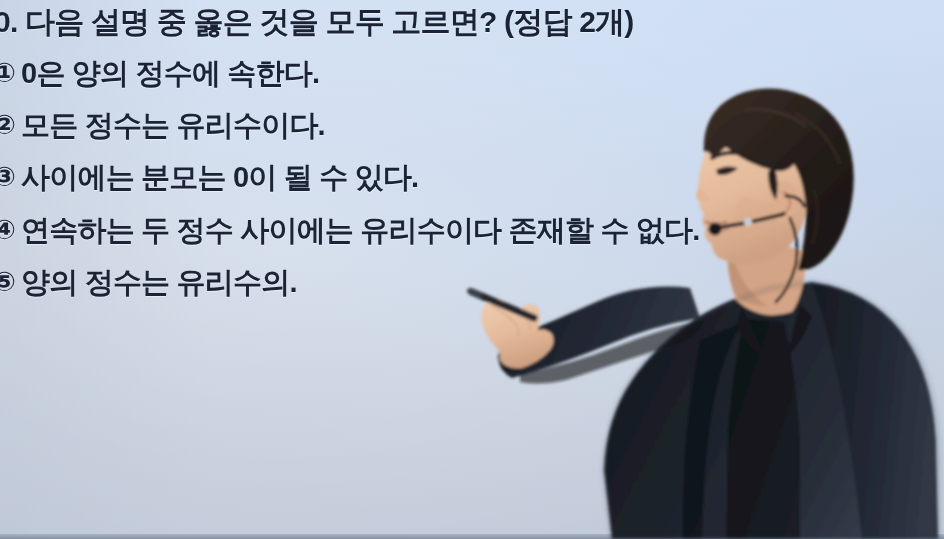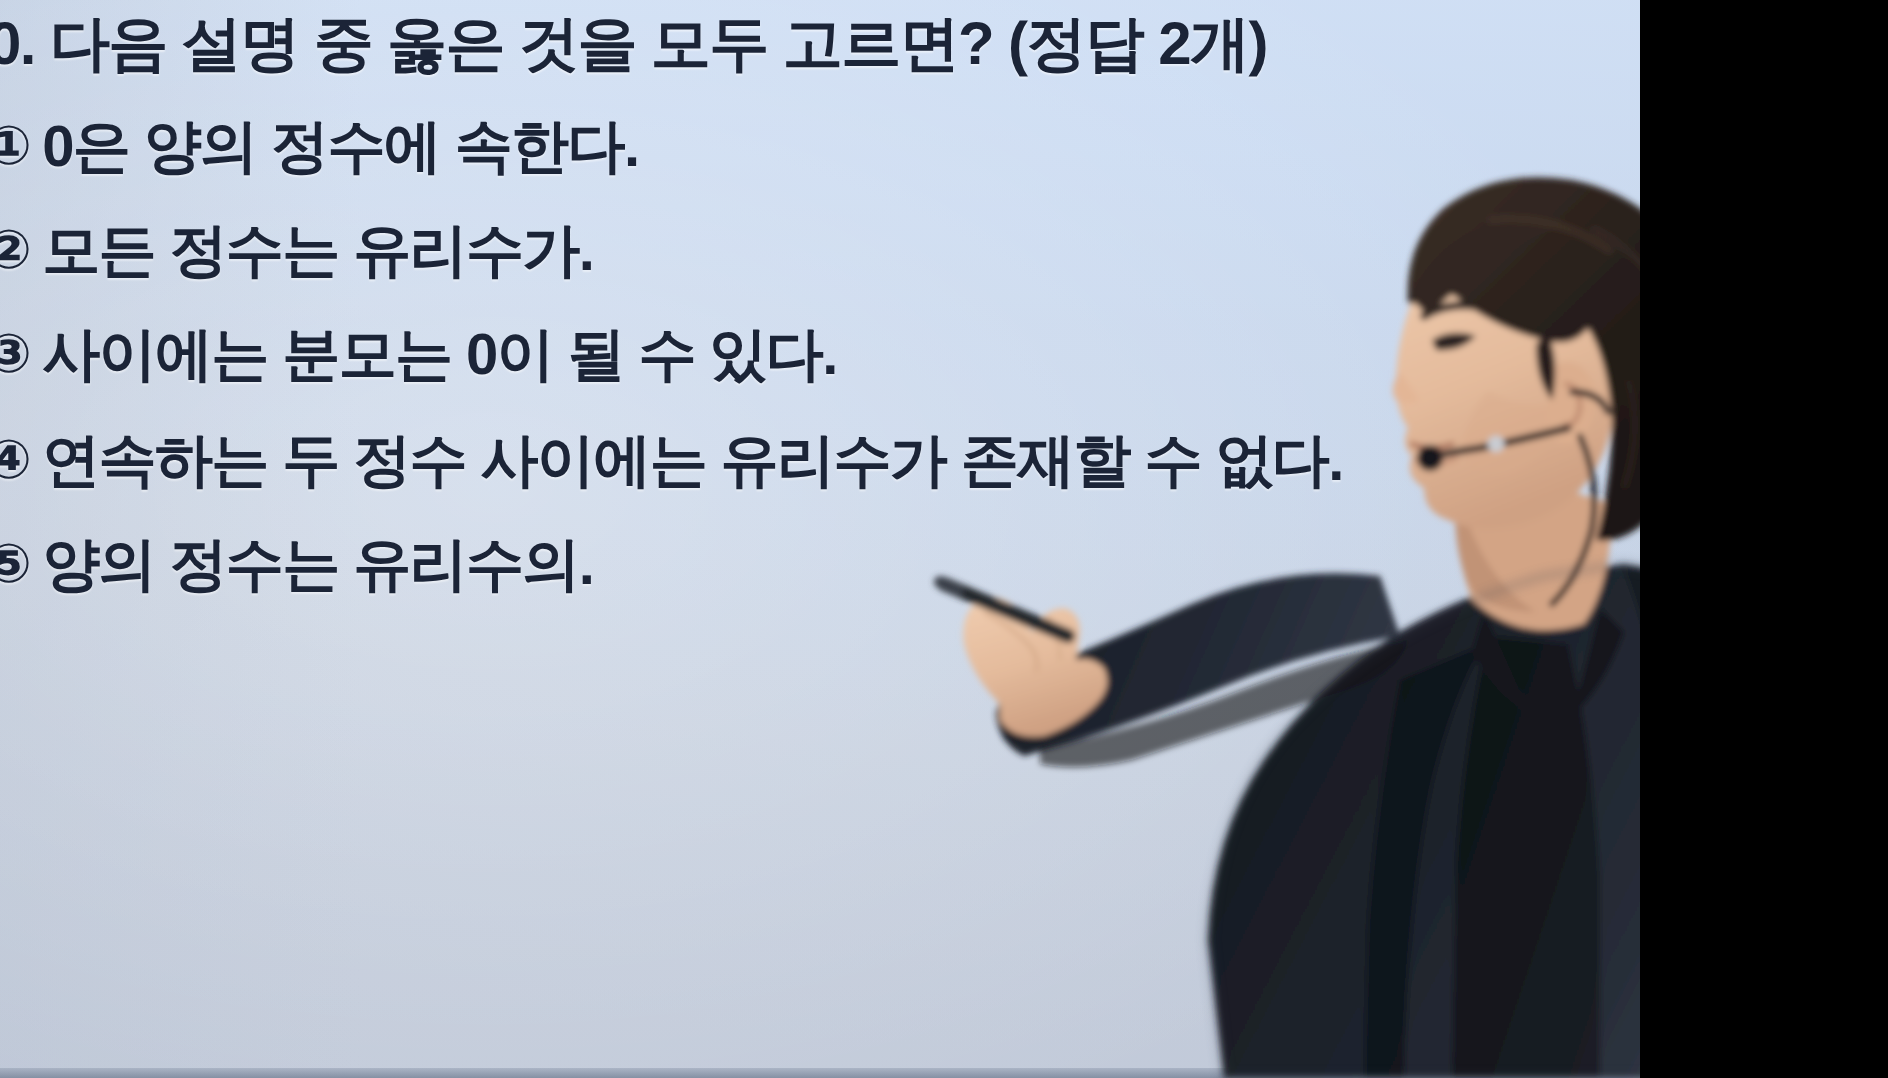--- a/index.html
+++ b/index.html
@@ -3,21 +3,21 @@
 <meta charset="utf-8">
 <title>Math Lecture Slide</title>
 <style>
   html, body {
     margin: 0;
     padding: 0;
     background: #000;
   }
   #stage {
     position: relative;
-    width: 820px;
+    width: 944px;
     height: 539px;
     overflow: hidden;
     font-family: "Liberation Sans", "DejaVu Sans", sans-serif;
     background: #cdd8e8;
   }
 
   
   .bg-base {
     position: absolute;
     inset: 0;
@@ -109,29 +109,29 @@
 
   <div class="slide-text">
 
     <div class="q-title">0. 다음 설명 중 옳은 것을 모두 고르면? (정답 2개)</div>
 
     <div class="choice c1">
       <span class="marker">①</span><span>0은 양의 정수에 속한다.</span>
     </div>
 
     <div class="choice c2">
-      <span class="marker">②</span><span>모든 정수는 유리수가.</span>
+      <span class="marker">②</span><span>모든 정수는 유리수이다.</span>
     </div>
 
     <div class="choice c3">
       <span class="marker">③</span><span>사이에는 분모는 0이 될 수 있다.</span>
     </div>
 
     <div class="choice c4">
-      <span class="marker">④</span><span>연속하는 두 정수 사이에는 유리수가 존재할 수 없다.</span>
+      <span class="marker">④</span><span>연속하는 두 정수 사이에는 유리수이다 존재할 수 없다.</span>
     </div>
 
     <div class="choice c5">
       <span class="marker">⑤</span><span>양의 정수는 유리수의.</span>
     </div>
 
   </div>
 
   <div class="instructor">
     <svg width="944" height="539" viewBox="0 0 944 539" xmlns="http://www.w3.org/2000/svg">

